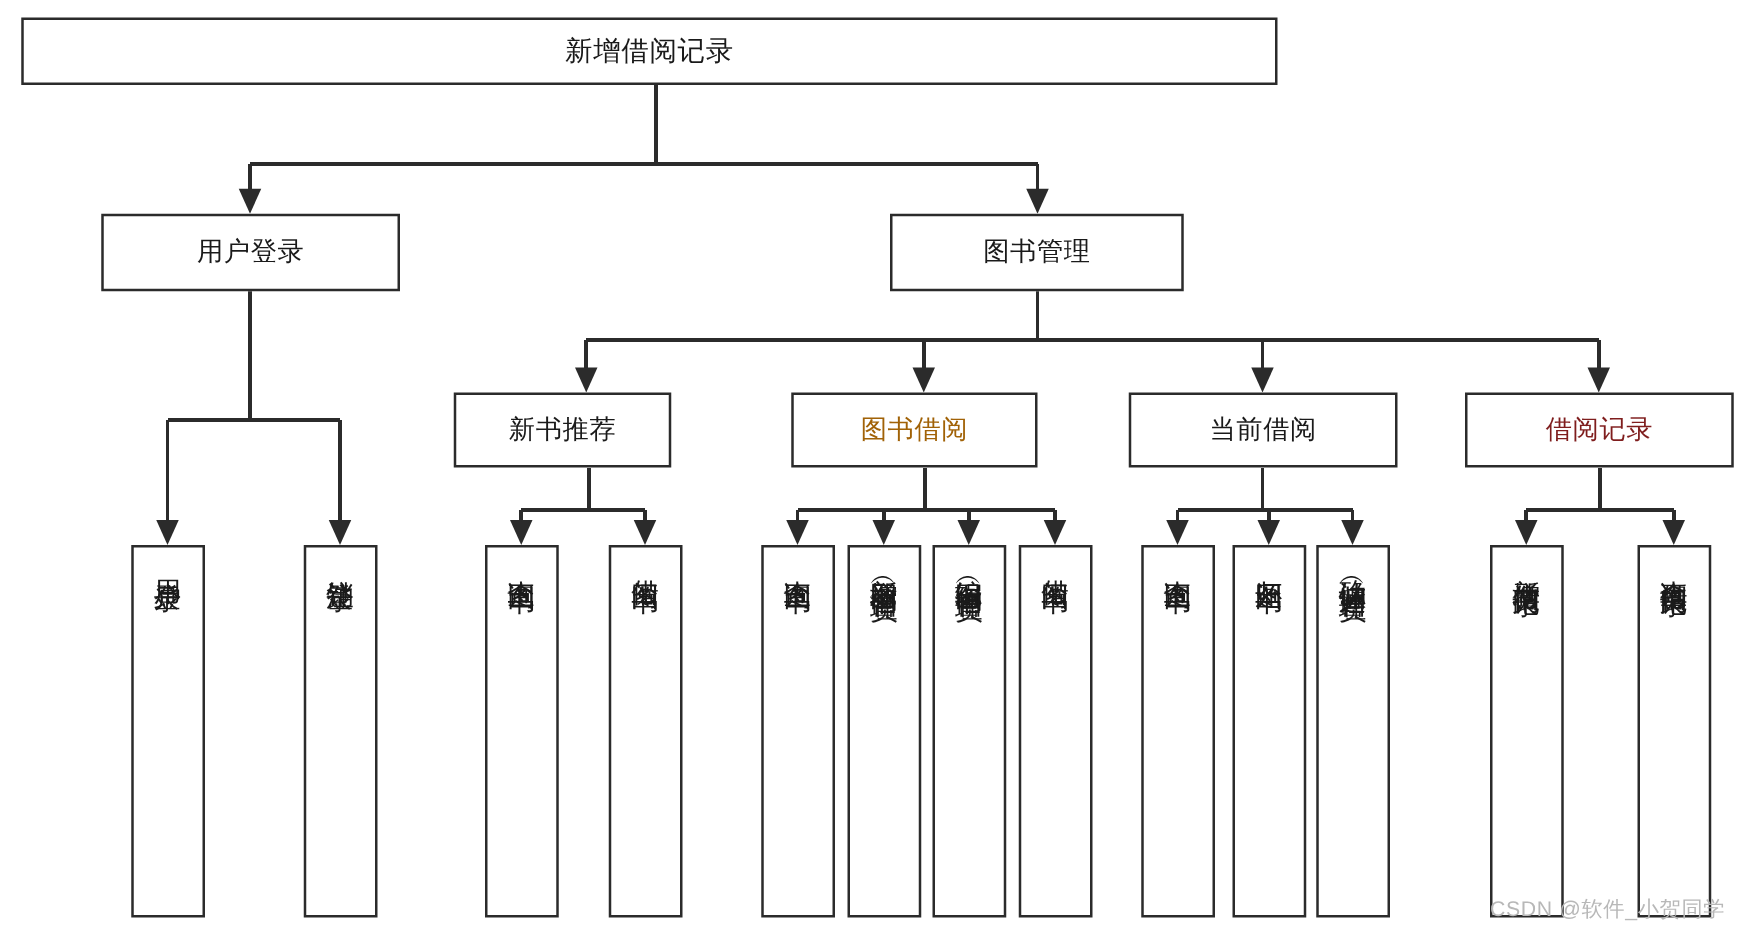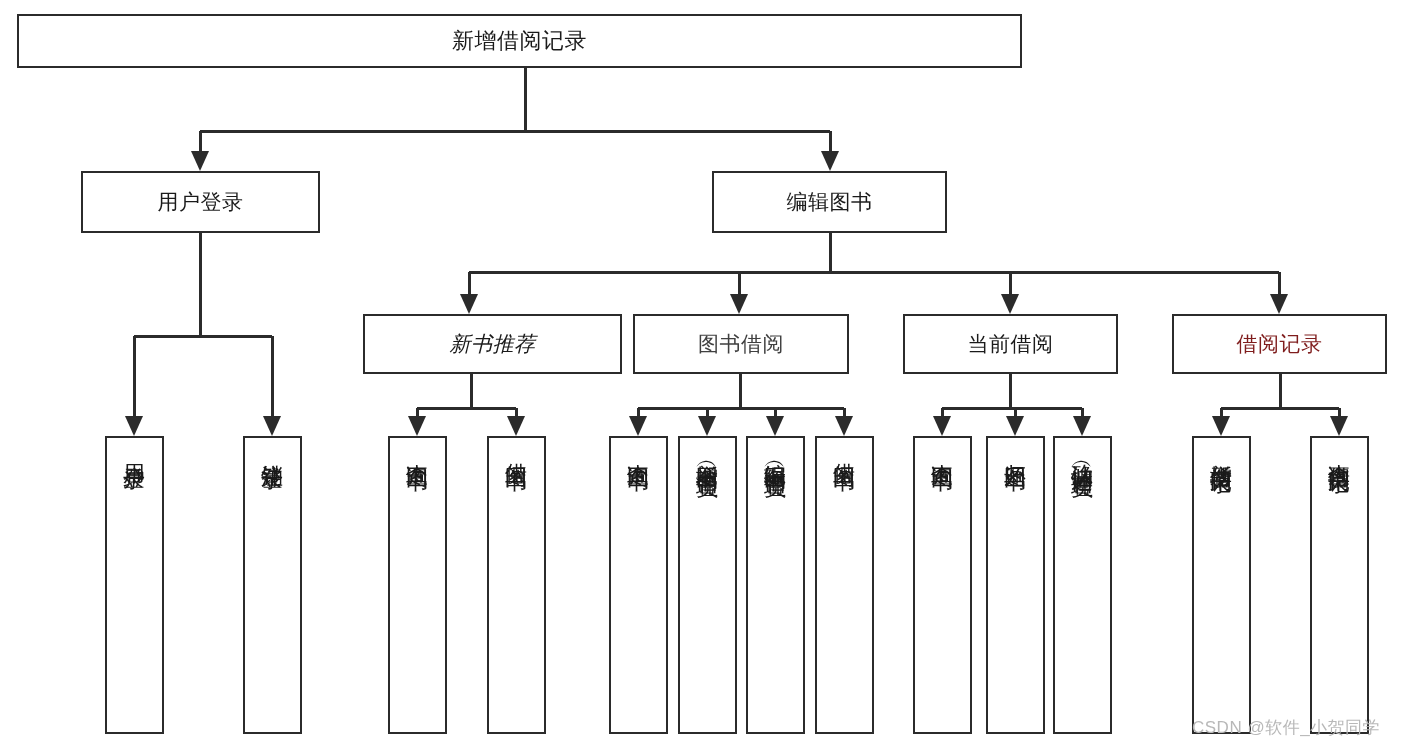--- a/index.html
+++ b/index.html
@@ -137,26 +137,26 @@
     </svg>
 
   <div id="node-layer">
       <div class="node root horiz" style="left: 17px; top: 14px; width: 1005px; height: 54px; border-color: rgb(43, 43, 43); background: rgb(255, 255, 255); color: rgb(26, 26, 26);">
         <span class="node-label">新增借阅记录</span>
       </div>
       <div class="node horiz" style="left: 81px; top: 171px; width: 239px; height: 62px; border-color: rgb(43, 43, 43); background: rgb(255, 255, 255); color: rgb(26, 26, 26);">
         <span class="node-label">用户登录</span>
       </div>
       <div class="node horiz" style="left: 712px; top: 171px; width: 235px; height: 62px; border-color: rgb(43, 43, 43); background: rgb(255, 255, 255); color: rgb(26, 26, 26);">
-        <span class="node-label">编辑图书</span>
-      </div>
-      <div class="node horiz" style="left: 363px; top: 314px; width: 259px; height: 60px; border-color: rgb(43, 43, 43); background: rgb(255, 255, 255); color: rgb(26, 26, 26); font-style: italic;">
+        <span class="node-label">图书管理</span>
+      </div>
+      <div class="node horiz" style="left: 363px; top: 314px; width: 174px; height: 60px; border-color: rgb(43, 43, 43); background: rgb(255, 255, 255); color: rgb(26, 26, 26);">
         <span class="node-label">新书推荐</span>
       </div>
-      <div class="node horiz" style="left: 633px; top: 314px; width: 216px; height: 60px; border-color: rgb(43, 43, 43); background: rgb(255, 255, 255); color: #404040;">
+      <div class="node horiz" style="left: 633px; top: 314px; width: 197px; height: 60px; border-color: rgb(43, 43, 43); background: rgb(255, 255, 255); color: #a16207;">
         <span class="node-label">图书借阅</span>
       </div>
       <div class="node horiz" style="left: 903px; top: 314px; width: 215px; height: 60px; border-color: rgb(43, 43, 43); background: rgb(255, 255, 255); color: rgb(26, 26, 26);">
         <span class="node-label">当前借阅</span>
       </div>
       <div class="node horiz" style="left: 1172px; top: 314px; width: 215px; height: 60px; border-color: rgb(43, 43, 43); background: rgb(255, 255, 255); color: #7f1d1d;">
         <span class="node-label">借阅记录</span>
       </div>
       <div class="node leaf" style="left: 105px; top: 436px; width: 59px; height: 298px; border-color: rgb(43, 43, 43); background: rgb(255, 255, 255); color: rgb(26, 26, 26);">
         <span class="node-label">用户登录</span>

